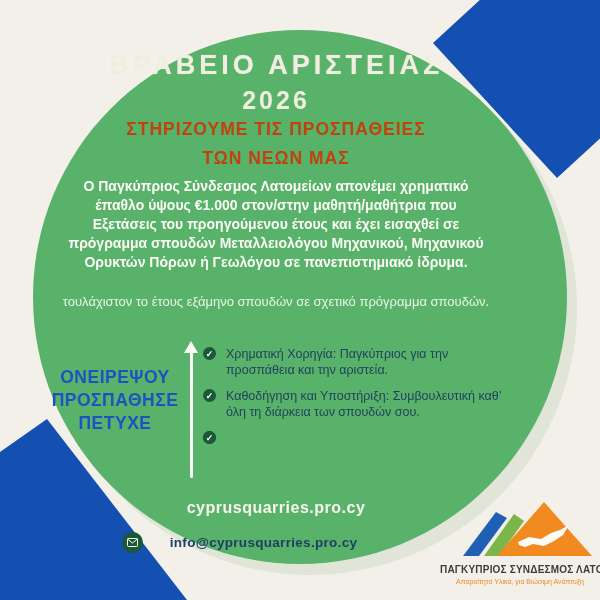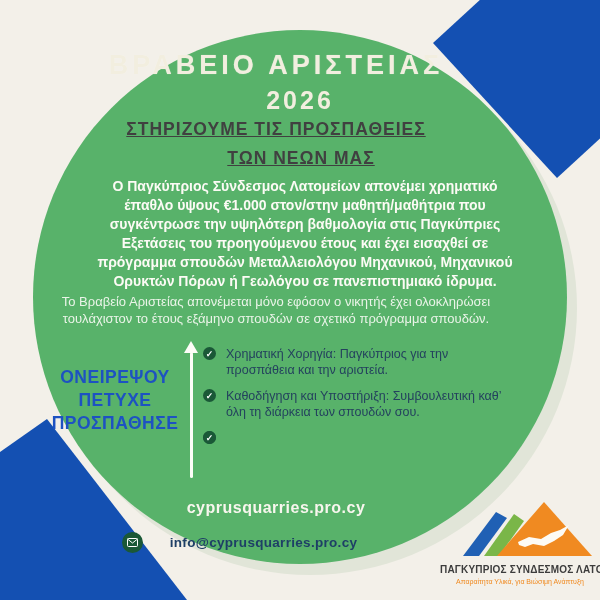--- a/index.html
+++ b/index.html
@@ -8,22 +8,22 @@
     background:#f3f0e9;font-family:"Liberation Sans",sans-serif;
     margin:0 auto;
   }
   .bg-svg{position:absolute;left:0;top:0;width:600px;height:600px;}
   .abs{position:absolute;}
   .ctr{left:0;width:552px;text-align:center;}
   .title{
     color:#f2eedf;font-weight:bold;letter-spacing:4px;font-size:27px;
     text-shadow:0 0 1px rgba(255,255,255,.5);
   }
-  .title2{color:#f2eedf;font-weight:bold;letter-spacing:3px;font-size:25px;margin-left:24px;}
-  .subtitle{color:#404040;font-weight:bold;letter-spacing:1px;font-size:17.5px;text-decoration:underline;}
+  .title2{color:#f2eedf;font-weight:bold;letter-spacing:3px;font-size:25px;}
+  .subtitle{color:#c2410c;font-weight:bold;letter-spacing:1px;font-size:17.5px;}
   .body-text{color:#fcfbf5;font-weight:bold;font-size:14px;line-height:19px;}
   .body-text div{white-space:nowrap;}
   .note-text{color:#eaf4e8;font-size:13px;line-height:17px;}
   .note-text div{white-space:nowrap;}
   .motto{
     left:48px;top:366px;width:134px;text-align:center;
     color:#1d52c2;font-weight:bold;font-size:17.5px;line-height:23px;letter-spacing:.5px;
   }
   .arrow-line{
     left:190px;top:352px;width:3px;height:126px;background:#fdfdf8;border-radius:2px;
@@ -80,40 +80,38 @@
       <polygon points="463,556 496,512 507,518 479,556" fill="#2060b4"></polygon>
       <polygon points="484,556 514,514 524,521 499,556" fill="#7ab648"></polygon>
       <polygon points="497,556 544,502 592,556" fill="#f08a21"></polygon>
       <polygon points="518,542 529,537 541,539 551,533 560,530 569,525 563,535 554,541 544,546 533,544 525,547 519,545" fill="#fdfbf5"></polygon>
     </g>
   </svg>
 
   <div class="abs ctr title" style="top:50px;">ΒΡΑΒΕΙΟ ΑΡΙΣΤΕΙΑΣ</div>
   <div class="abs ctr title2" style="top:86px;">2026</div>
   <div class="abs ctr subtitle" style="top:119px;">ΣΤΗΡΙΖΟΥΜΕ ΤΙΣ ΠΡΟΣΠΑΘΕΙΕΣ</div>
-  <div class="abs ctr subtitle" style="top:148px;padding-left:25px;">ΤΩΝ ΝΕΩΝ ΜΑΣ</div>
+  <div class="abs ctr subtitle" style="top:148px;">ΤΩΝ ΝΕΩΝ ΜΑΣ</div>
 
-  <div class="abs ctr body-text" style="top:177px;padding-left:29px;">
+  <div class="abs ctr body-text" style="top:177px;">
     <div>Ο Παγκύπριος Σύνδεσμος Λατομείων απονέμει χρηματικό</div>
     <div>έπαθλο ύψους €1.000 στον/στην μαθητή/μαθήτρια που</div>
-    <div>συγκέντρωσε την υψηλότερη βαθμολογία στις Παγκύπριες</div>
     <div>Εξετάσεις του προηγούμενου έτους και έχει εισαχθεί σε</div>
     <div>πρόγραμμα σπουδών Μεταλλειολόγου Μηχανικού, Μηχανικού</div>
     <div>Ορυκτών Πόρων ή Γεωλόγου σε πανεπιστημιακό ίδρυμα.</div>
   </div>
 
   <div class="abs ctr note-text" style="top:293px;">
-    <div>Το Βραβείο Αριστείας απονέμεται μόνο εφόσον ο νικητής έχει ολοκληρώσει</div>
     <div>τουλάχιστον το έτους εξάμηνο σπουδών σε σχετικό πρόγραμμα σπουδών.</div>
   </div>
 
   <div class="abs motto">
     <div>ΟΝΕΙΡΕΨΟΥ</div>
+    <div>ΠΡΟΣΠΑΘΗΣΕ</div>
     <div>ΠΕΤΥΧΕ</div>
-    <div>ΠΡΟΣΠΑΘΗΣΕ</div>
   </div>
 
   <div class="abs arrow-head"></div>
   <div class="abs arrow-line"></div>
 
   <ul class="abs benefits">
     <li>
       <span class="check-circle">✓</span>
       <span>Χρηματική Χορηγία: Παγκύπριος για την προσπάθεια και την αριστεία.</span>
     </li>

